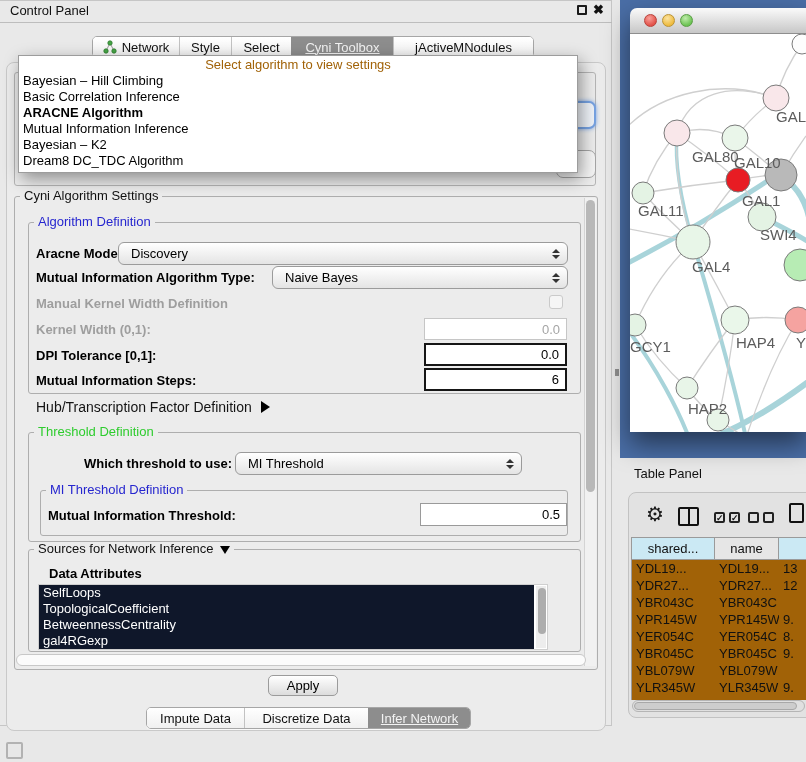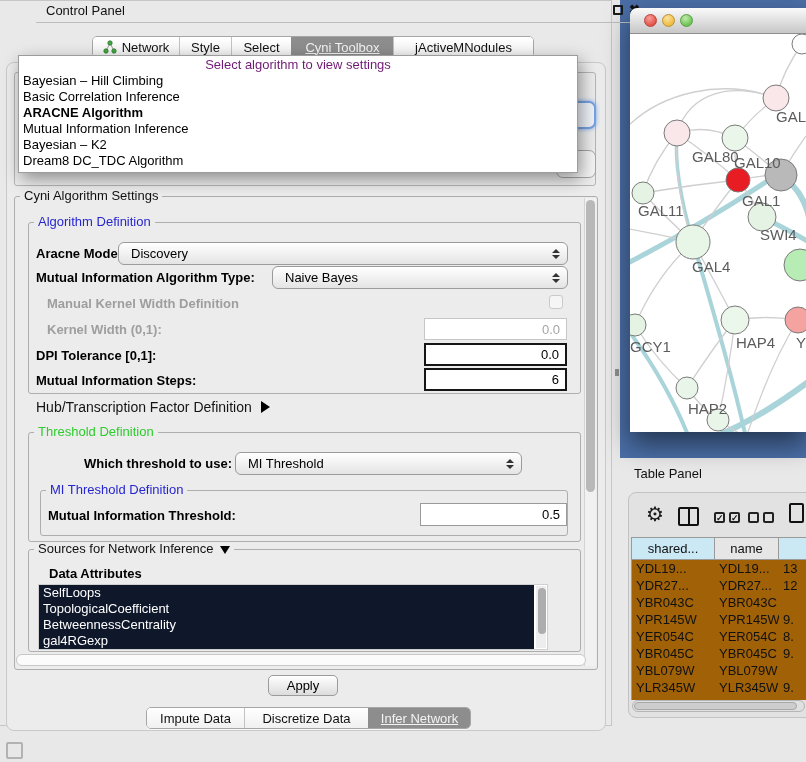--- a/index.html
+++ b/index.html
@@ -3,21 +3,21 @@
 <meta charset="utf-8">
 <style>
   * { margin:0; padding:0; box-sizing:border-box; }
   html,body { width:806px; height:762px; }
   body { font-family:"Liberation Sans", sans-serif; }
   .root { position:relative; width:806px; height:762px; background:#e8e8e8; overflow:hidden; font-size:13px; color:#111; }
   .abs { position:absolute; }
 
   
   .cp-window { left:0; top:8; width:612px; height:726px; background:#e9e9e9; border:1px solid #c6c6c6; border-left:none; }
-  .cp-titlebar { left:0; top:8; width:612px; height:23px; border-bottom:1px solid #bdbdbd;margin-left:36px; }
+  .cp-titlebar { left:0; top:8; width:612px; height:23px; border-bottom:1px solid #bdbdbd; }
   .cp-title { position:absolute; left:10px; top:0; line-height:22px; font-size:13px; color:#111; }
   .float-icon { position:absolute; left:577px; top:5px; width:10px; height:10px; border:2px solid #1a1a1a; border-radius:1px; }
   .close-icon { position:absolute; left:593px; top:2px; font-size:13px; font-weight:bold; color:#111; }
 
   
   .seg { display:flex; height:22px; border:1px solid #a6a6a6; border-radius:5px; overflow:hidden; background:#fdfdfd; box-shadow:0 1px 0 rgba(255,255,255,.7); }
   .seg .tab { display:flex; align-items:center; justify-content:center; font-size:13px; color:#111; background:linear-gradient(#ffffff,#f0f0f0); border-left:1px solid #c2c2c2; white-space:nowrap; }
   .seg .tab:first-child { border-left:none; }
   .seg .tab.sel { background:#8d8d8d; color:#f3f3f3; border-left-color:#8d8d8d;text-decoration:underline; }
   .net-ico { width:14px; height:14px; margin-right:5px; }
@@ -25,32 +25,32 @@
   
   .main-panel { left:6px; top:62px; width:600px; height:669px; background:#ececec; border:1px solid #c9c9c9; border-radius:8px; }
 
   
   .hidden-group { left:14px; top:72px; width:582px; height:114px; border:1px solid #b5b5b5; border-radius:3px; z-index:1; }
   .frag-blue { left:560px; top:101px; width:36px; height:28px; border:2px solid #76a2e2; border-radius:7px; background:#eef2f8; box-shadow:0 0 4px rgba(100,150,230,.85); z-index:2; }
   .frag-gray { left:556px; top:150px; width:40px; height:28px; border:1px solid #a5a5a5; border-radius:7px; background:#f4f4f4; z-index:2; }
 
   
   .popup { left:18px; top:55px; width:560px; height:118px; background:#ffffff; border:1px solid #9c9c9c; box-shadow:3px 6px 16px rgba(0,0,0,.4); z-index:10; }
-  .popup .hint { height:17px; line-height:17px; text-align:center; color:#701a75; font-size:13px; }
+  .popup .hint { height:17px; line-height:17px; text-align:center; color:#a16207; font-size:13px; }
   .popup .item { height:16px; line-height:16px; padding-left:4px; font-size:13px; color:#000; }
   .popup .item.sel { font-weight:bold; }
 
   
   .group { position:absolute; border:1px solid #aeaeae; border-radius:3px; }
   .gtitle { position:absolute; background:#ececec; padding:0 4px; font-size:13px; line-height:14px; white-space:nowrap; }
   .blue-t { color:#2626cf; }
   .green-t { color:#2ecc2e; }
 
   .lbl { position:absolute; font-size:13px; font-weight:bold; color:#000; white-space:nowrap; }
-  .lbl.dis { color:#9e9e9e;margin-left:11px; }
+  .lbl.dis { color:#9e9e9e; }
 
   .combo { position:absolute; height:23px; border:1px solid #9b9b9b; border-radius:6px; background:linear-gradient(#ffffff,#e4e4e4); display:flex; align-items:center; font-size:13px; color:#000; padding-left:12px; }
   .combo .arr { position:absolute; right:7px; top:0; height:100%; display:flex; flex-direction:column; justify-content:center; gap:2px; }
   .arr i { display:block; width:0; height:0; border-left:4px solid transparent; border-right:4px solid transparent; }
   .arr .up { border-bottom:4px solid #333; }
   .arr .dn { border-top:4px solid #333; }
 
   .field { position:absolute; background:#fff; font-size:13px; display:flex; align-items:center; justify-content:flex-end; padding:0 6px; }
   .field.dis { border:1px solid #c6c6c6; color:#a5a5a5; }
   .field.hot { border:2px solid #161616; color:#000; }

